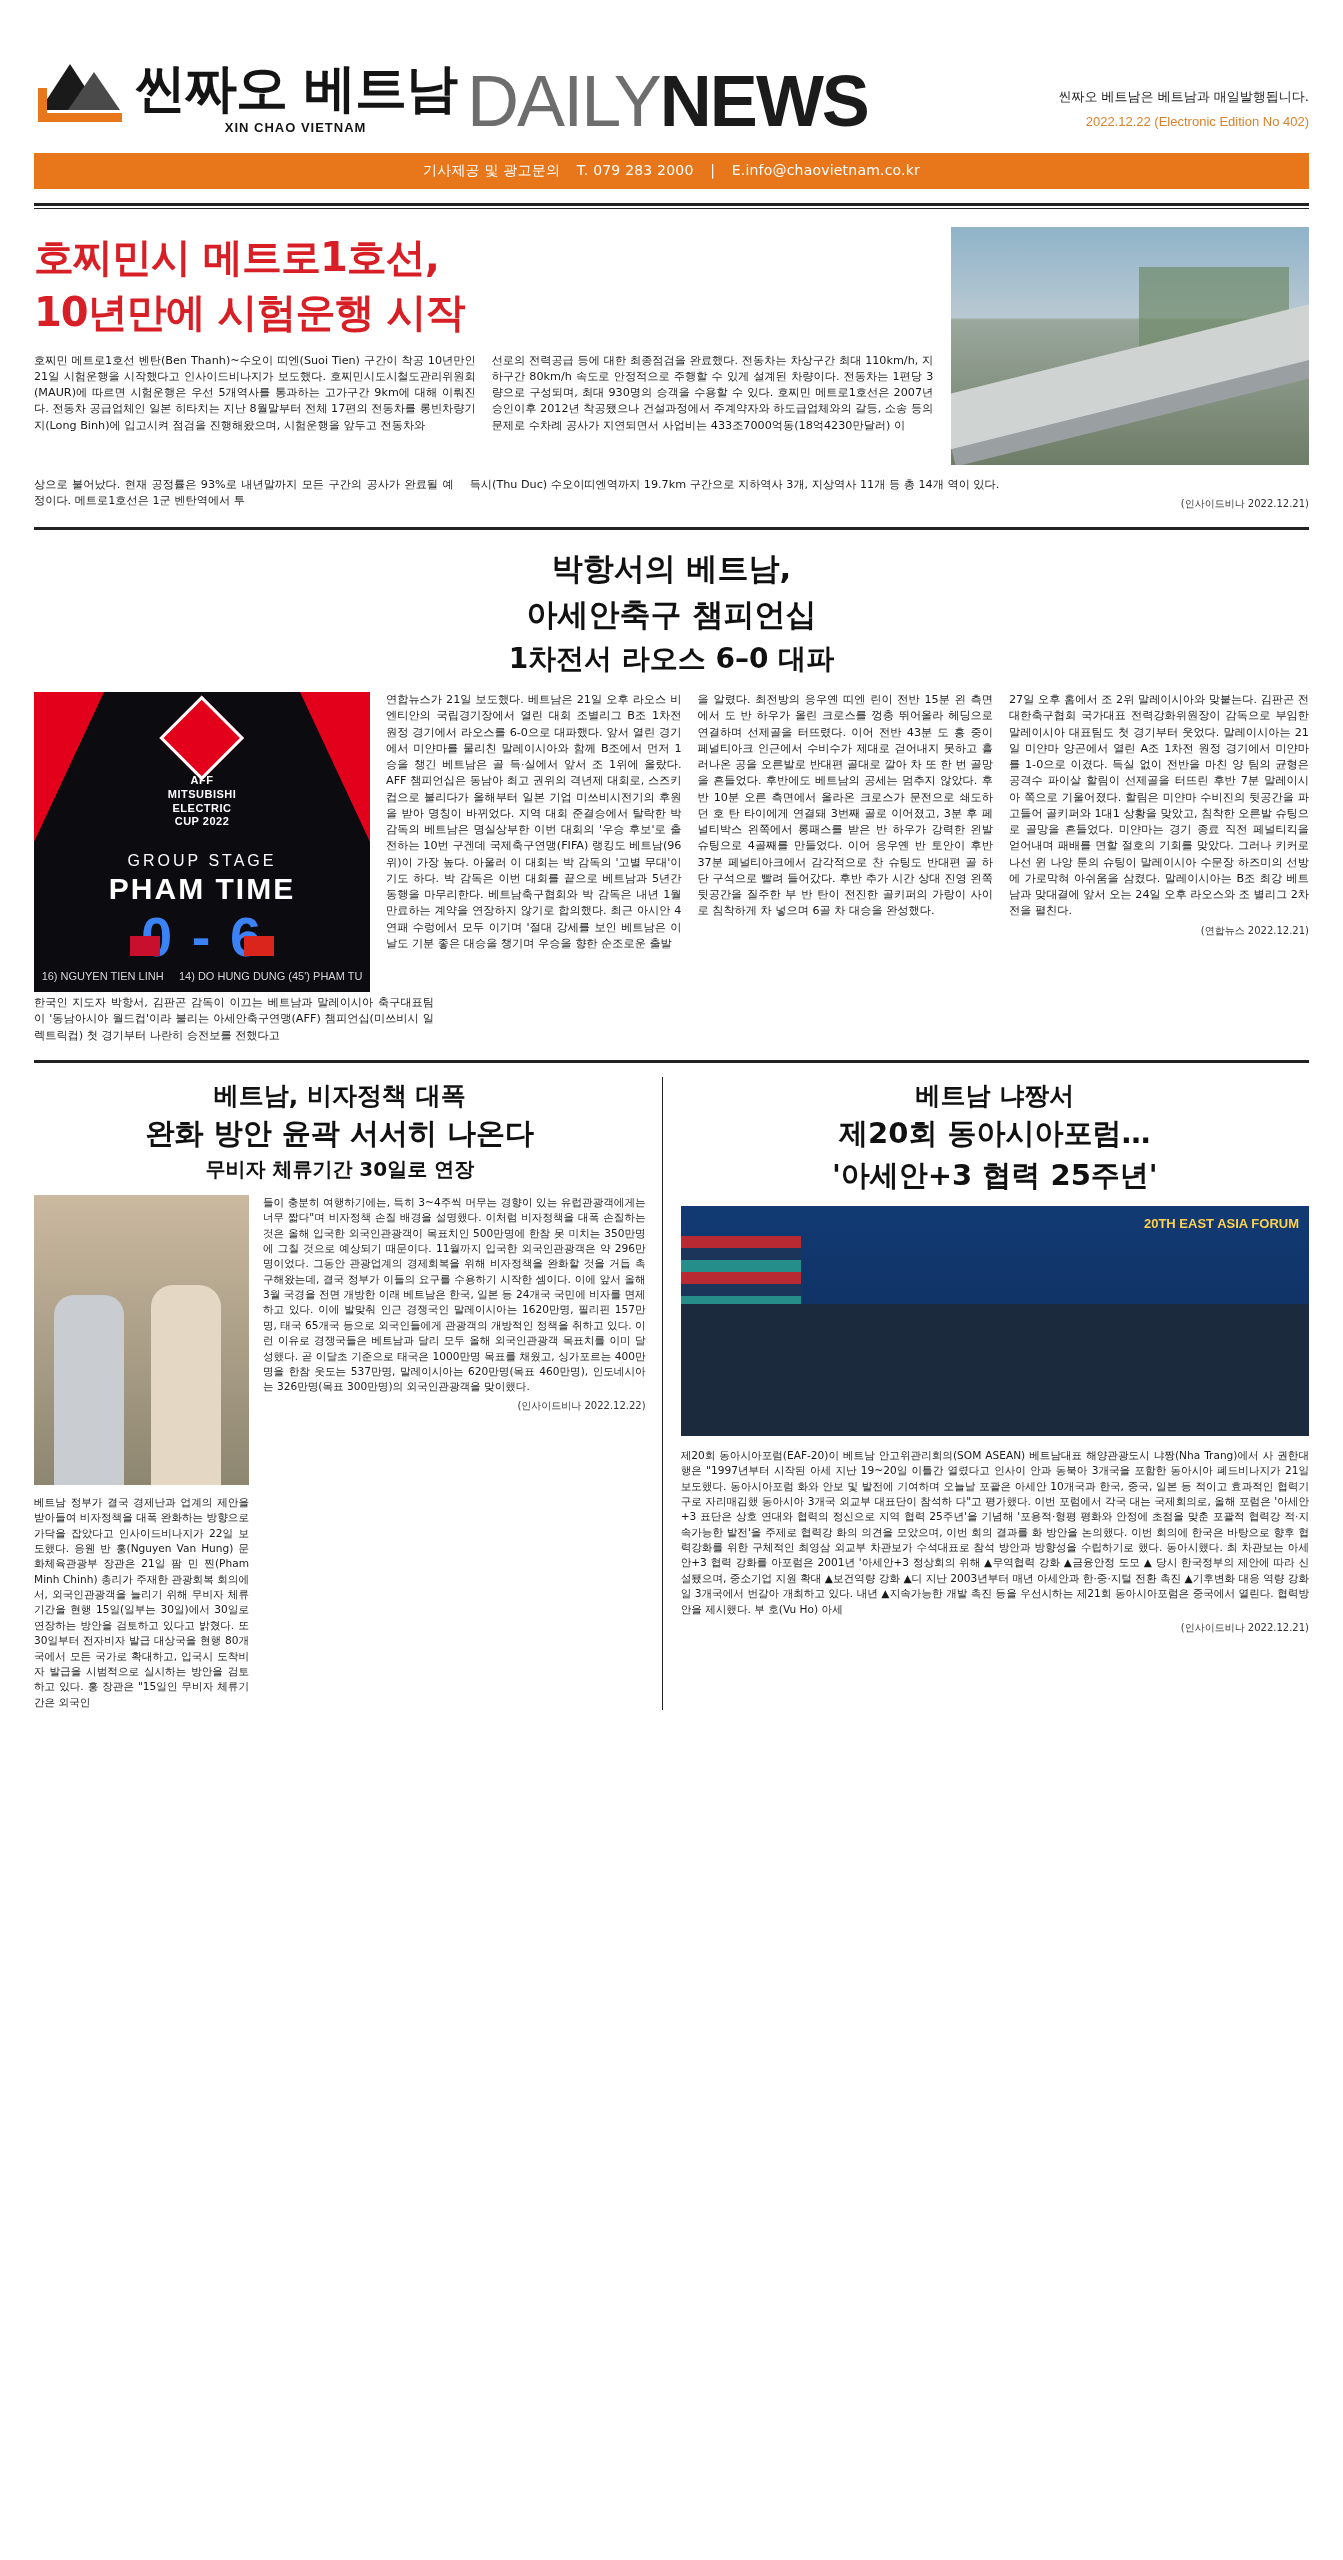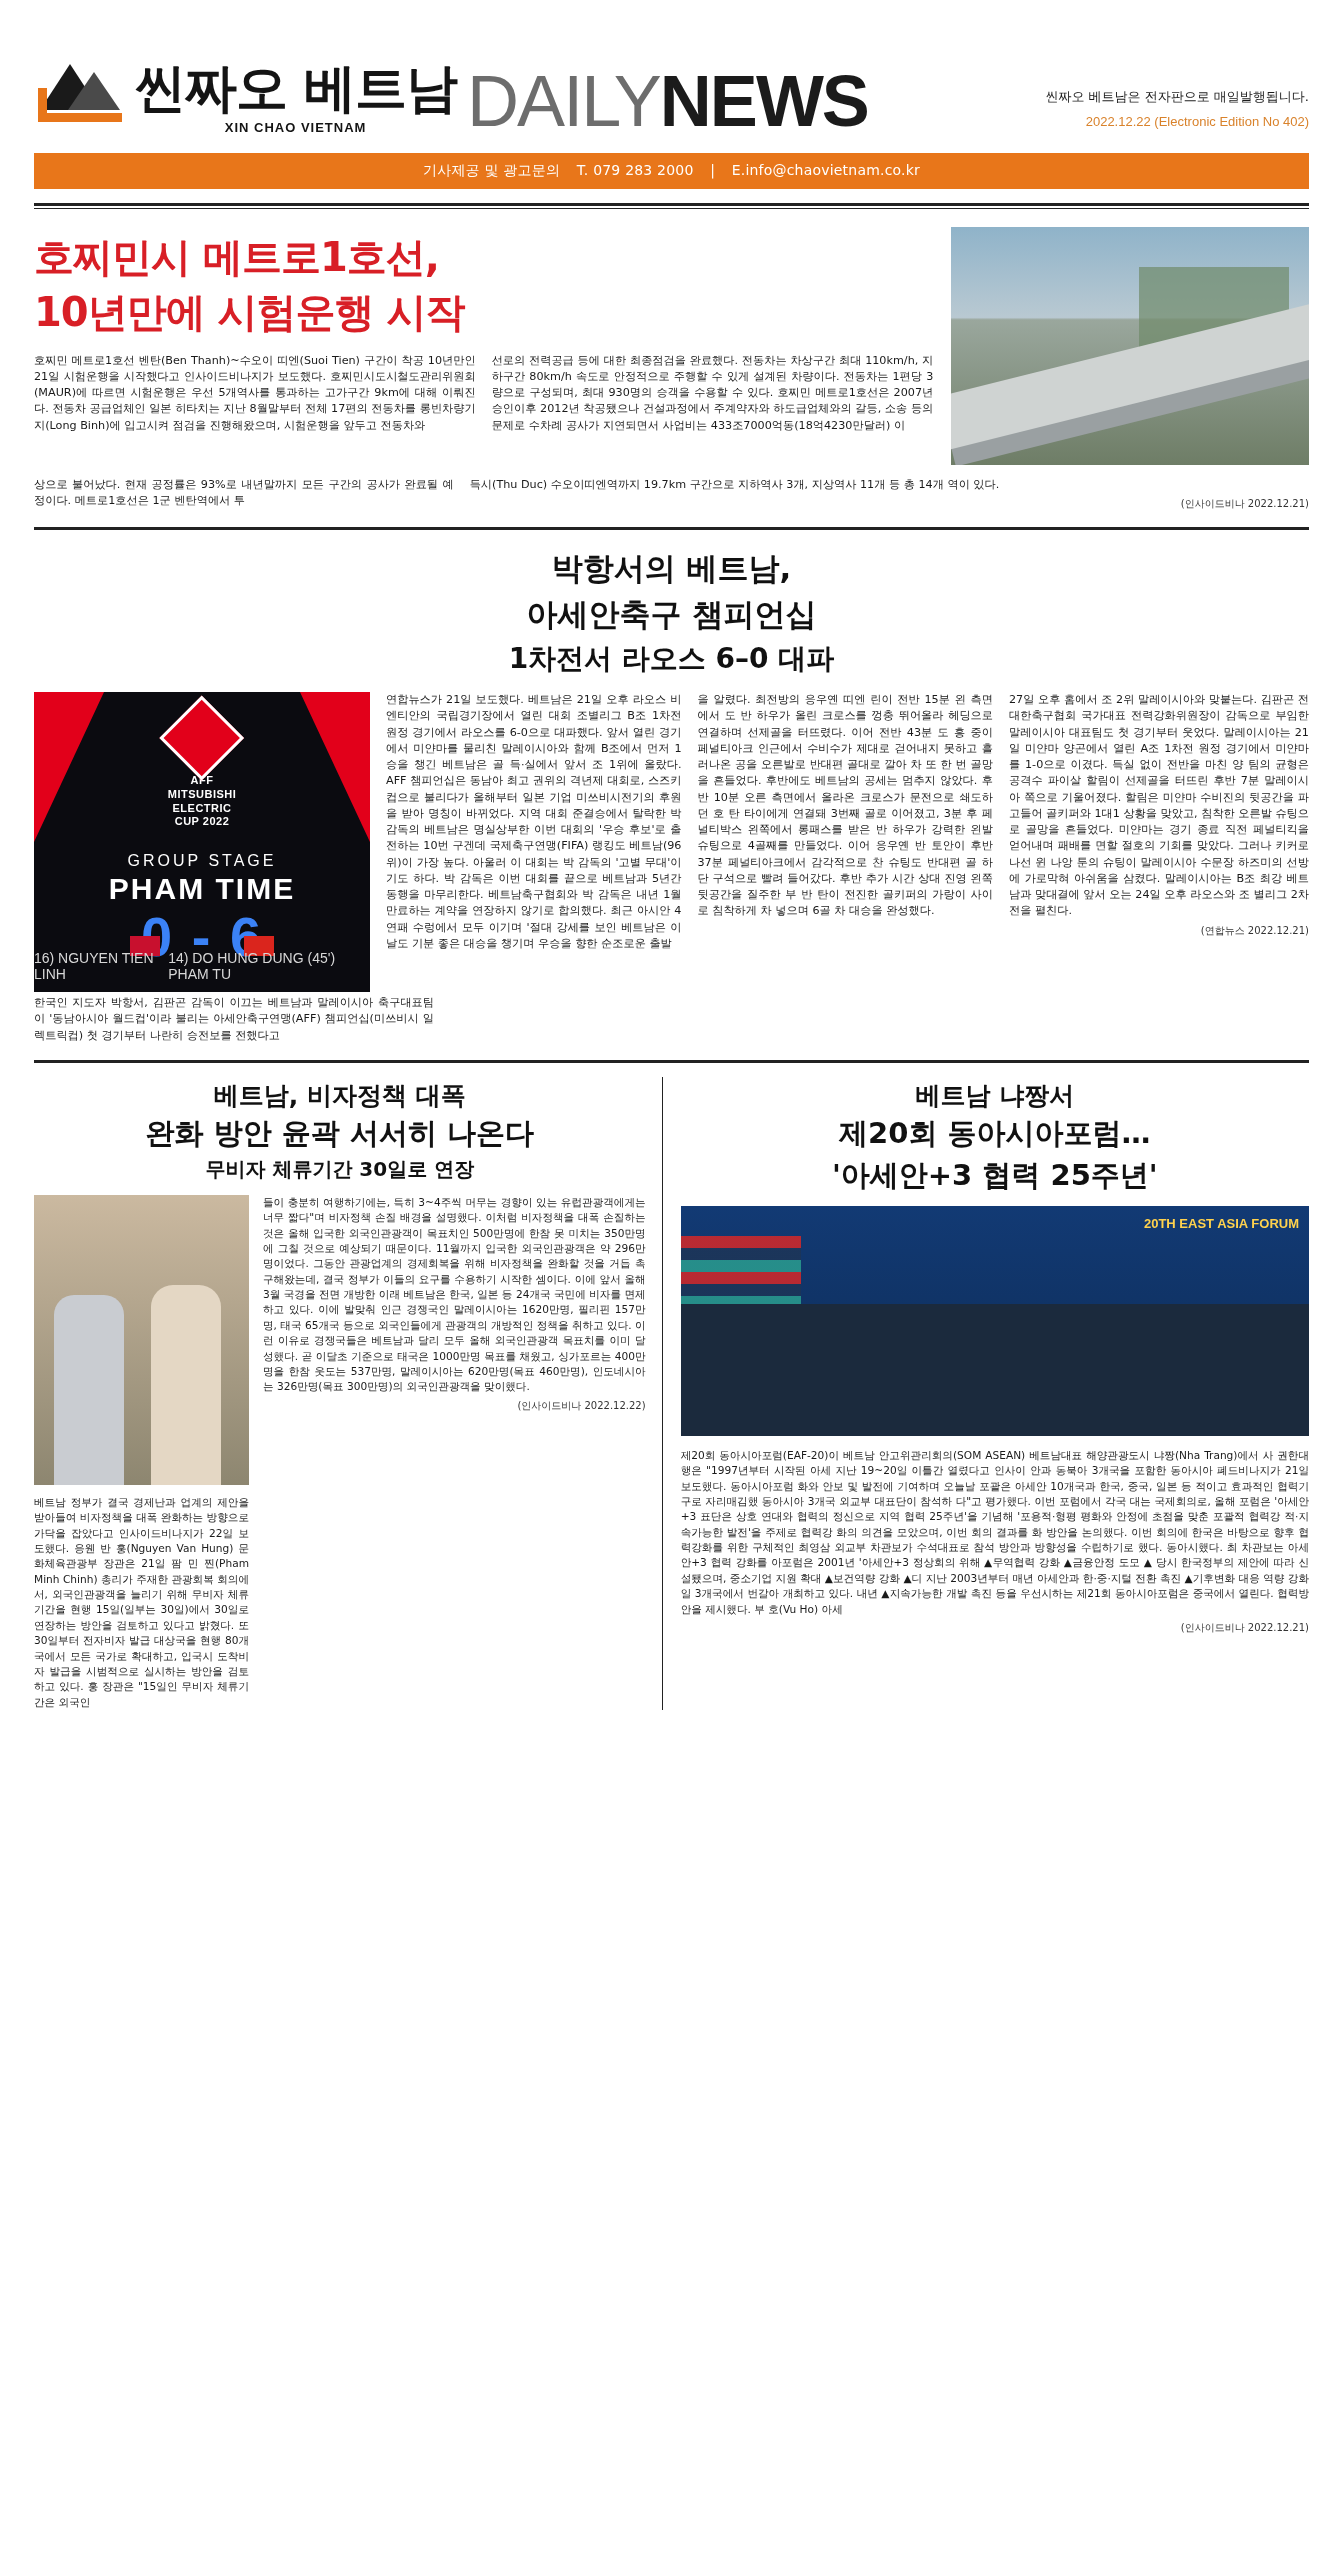--- a/index.html
+++ b/index.html
@@ -59,21 +59,21 @@
   .poster .bandL{position:absolute;left:0;top:0;width:0;height:0;border-top:150px solid #e2001a;border-right:70px solid transparent;}
   .poster .bandR{position:absolute;right:0;top:0;width:0;height:0;border-top:150px solid #e2001a;border-left:70px solid transparent;}
   .poster .cuplogo{position:absolute;left:50%;top:16px;transform:translateX(-50%);text-align:center;color:#fff;font-family:"Liberation Sans", sans-serif;}
   .poster .cupmark{width:54px;height:54px;margin:0 auto 6px auto;background:#e2001a;border:3px solid #fff;transform:rotate(45deg);}
   .poster .cupname{font-size:11px;font-weight:bold;line-height:1.25;letter-spacing:.5px;}
   .poster .gstage{position:absolute;left:0;right:0;top:160px;text-align:center;color:#fff;font-family:"Liberation Sans", sans-serif;font-size:16px;letter-spacing:3px;}
   .poster .ft{position:absolute;left:0;right:0;top:180px;text-align:center;color:#fff;font-family:"Liberation Sans", sans-serif;font-size:30px;font-weight:bold;letter-spacing:2px;}
   .poster .score{position:absolute;left:0;right:0;top:212px;text-align:center;color:#3b82f6;font-family:"Liberation Sans", sans-serif;font-size:56px;font-weight:bold;letter-spacing:2px;}
   .poster .flagL{position:absolute;left:96px;bottom:36px;width:30px;height:20px;background:#c8102e;}
   .poster .flagR{position:absolute;right:96px;bottom:36px;width:30px;height:20px;background:#da251d;}
-  .poster .names{position:absolute;left:0;right:0;bottom:10px;color:#d8d8d8;font-family:"Liberation Sans", sans-serif;font-size:14px;display:flex;justify-content:space-around;}
+  .poster .names{position:absolute;left:0;right:0;bottom:10px;color:#d8d8d8;font-family:"Liberation Sans", sans-serif;font-size:11px;display:flex;justify-content:space-around;}
   .sec2-caption{margin-top:3px;}
   .sec2-cols{display:flex;gap:16px;}
 
   
   .bottom{display:flex;gap:18px;margin-top:16px;border-top:3px solid #222;padding-top:14px;}
   .box{width:50%;box-sizing:border-box;}
   .box.left{border-right:1px solid #222;padding-right:16px;}
   h3.head3{font-family:"DejaVu Sans", sans-serif;text-align:center;font-weight:bold;margin:2px 0;}
   .h3a{font-size:25px;}
   .h3b{font-size:29px;}
@@ -104,21 +104,21 @@
       </div>
       <div class="logo-col">
         <div class="logo-kr">씬짜오 베트남</div>
         <div class="logo-sub">XIN CHAO VIETNAM</div>
       </div>
     </div>
     <div class="daily">
       <span class="d">DAILY</span><span class="n">NEWS</span>
     </div>
     <div class="masthead-right">
-      <div class="tag-kr">씬짜오 베트남은 전자판으로 매일발행됩니다.</div>
+      <div class="tag-kr">씬짜오 베트남은 베트남과 매일발행됩니다.</div>
       <div class="issue">2022.12.22 (Electronic Edition No 402)</div>
     </div>
   </div>
 
   <div class="contactbar">
     <span class="kr">기사제공 및 광고문의</span>
     <span>T. 079 283 2000</span>
     <span>|</span>
     <span>E.info@chaovietnam.co.kr</span>
   </div>

